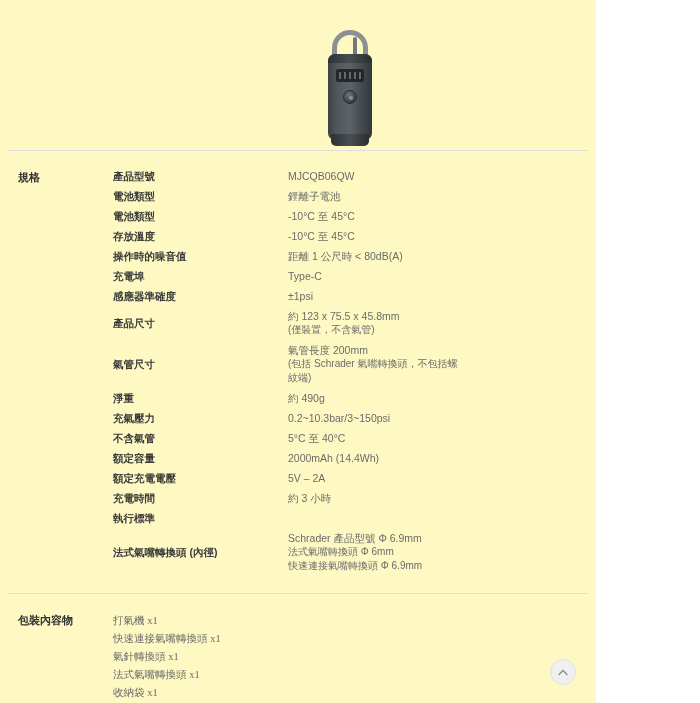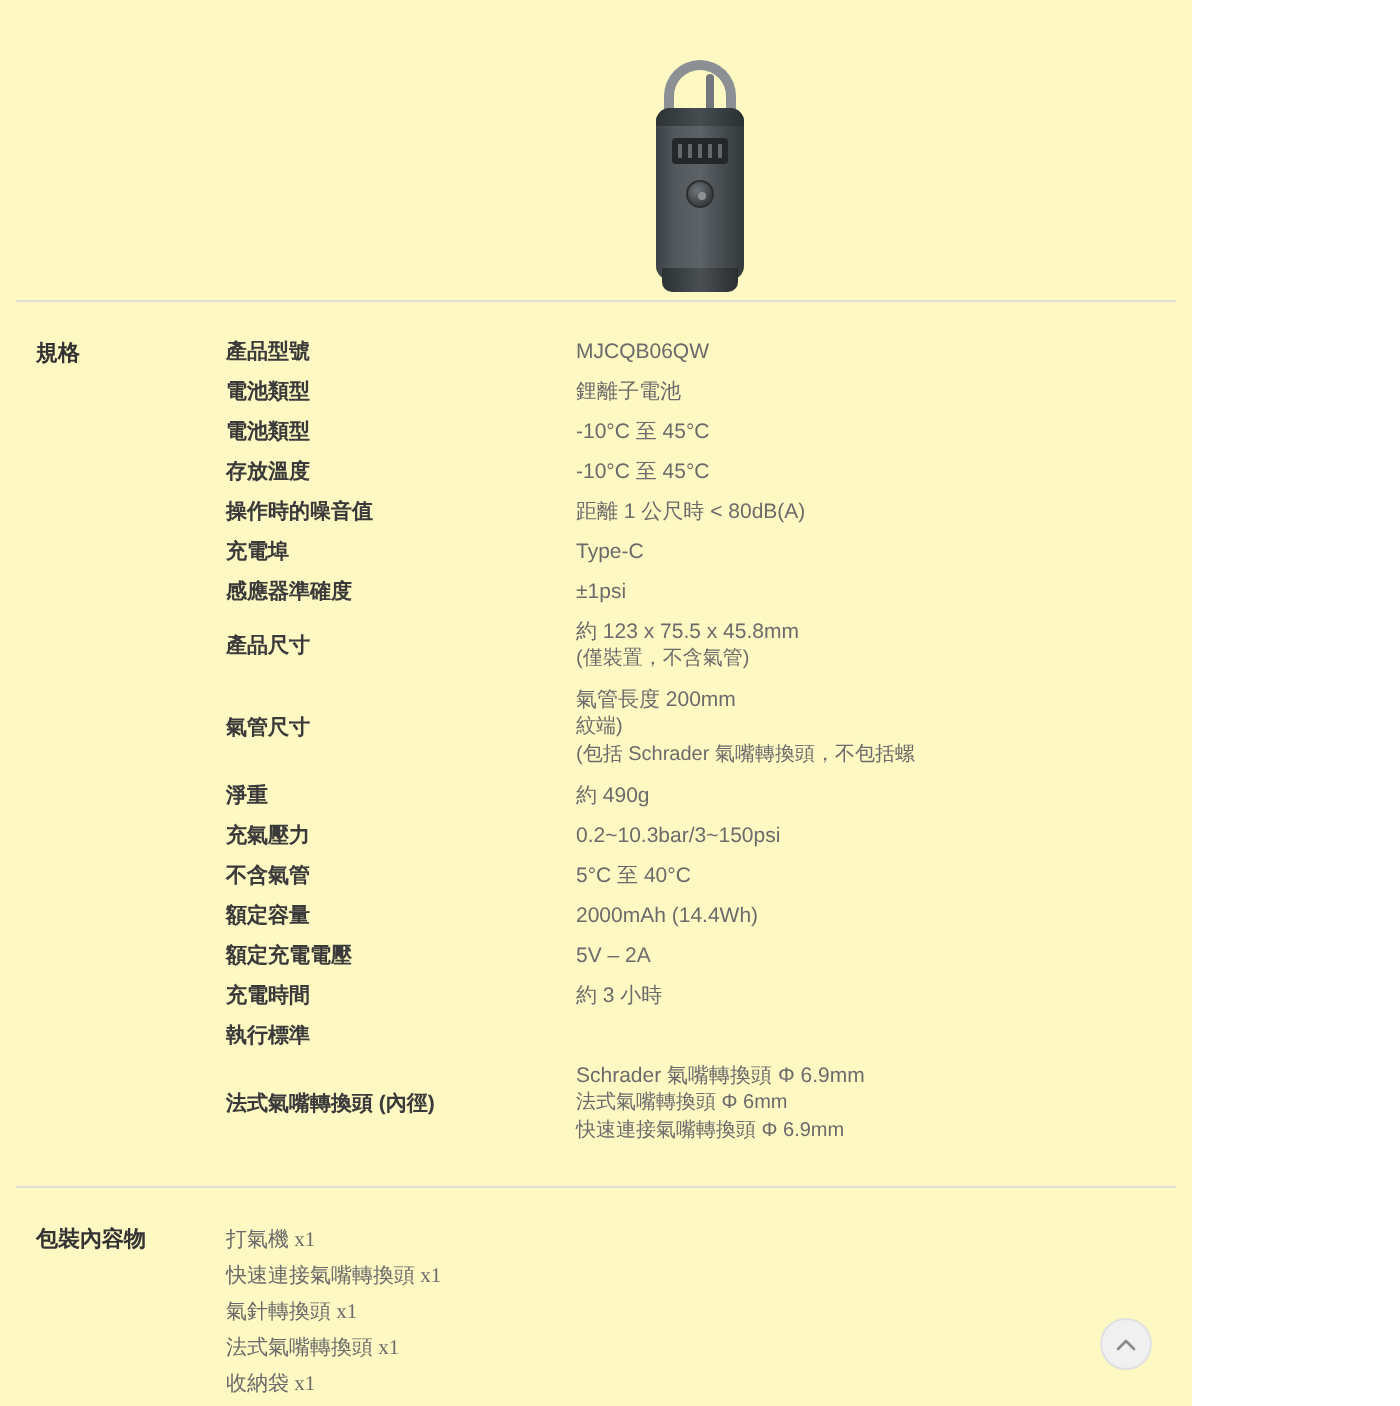--- a/index.html
+++ b/index.html
@@ -259,21 +259,21 @@
         <div class="spec-row">
           <div class="spec-label">感應器準確度</div>
           <div class="spec-value"><span>±1psi</span></div>
         </div>
         <div class="spec-row">
           <div class="spec-label">產品尺寸</div>
           <div class="spec-value"><span>約 123 x 75.5 x 45.8mm</span><span class="sub">(僅裝置，不含氣管)</span></div>
         </div>
         <div class="spec-row">
           <div class="spec-label">氣管尺寸</div>
-          <div class="spec-value"><span>氣管長度 200mm</span><span class="sub">紋端)</span><span class="sub">(包括 Schrader 氣嘴轉換頭，不包括螺</span></div>
+          <div class="spec-value"><span>氣管長度 200mm</span><span class="sub">(包括 Schrader 氣嘴轉換頭，不包括螺</span><span class="sub">紋端)</span></div>
         </div>
         <div class="spec-row">
           <div class="spec-label">淨重</div>
           <div class="spec-value"><span>約 490g</span></div>
         </div>
         <div class="spec-row">
           <div class="spec-label">充氣壓力</div>
           <div class="spec-value"><span>0.2~10.3bar/3~150psi</span></div>
         </div>
         <div class="spec-row">
@@ -290,21 +290,21 @@
         </div>
         <div class="spec-row">
           <div class="spec-label">充電時間</div>
           <div class="spec-value"><span>約 3 小時</span></div>
         </div>
         <div class="spec-row">
           <div class="spec-label">執行標準</div>
         </div>
         <div class="spec-row">
           <div class="spec-label">法式氣嘴轉換頭 (內徑)</div>
-          <div class="spec-value"><span>Schrader 氣嘴轉換頭 Φ 6.9mm</span><span class="sub">法式氣嘴轉換頭 Φ 6mm</span><span class="sub">快速連接氣嘴轉換頭 Φ 6.9mm</span></div>
+          <div class="spec-value"><span>Schrader 產品型號 Φ 6.9mm</span><span class="sub">法式氣嘴轉換頭 Φ 6mm</span><span class="sub">快速連接氣嘴轉換頭 Φ 6.9mm</span></div>
         </div>
       </div>
   </div>
 
   <div class="rule"></div>
 
   <div class="section">
     <div class="section-title">包裝內容物</div>
     <div class="pkg-list" id="pkg-list">
         <div class="pkg-item">打氣機 x1</div>

